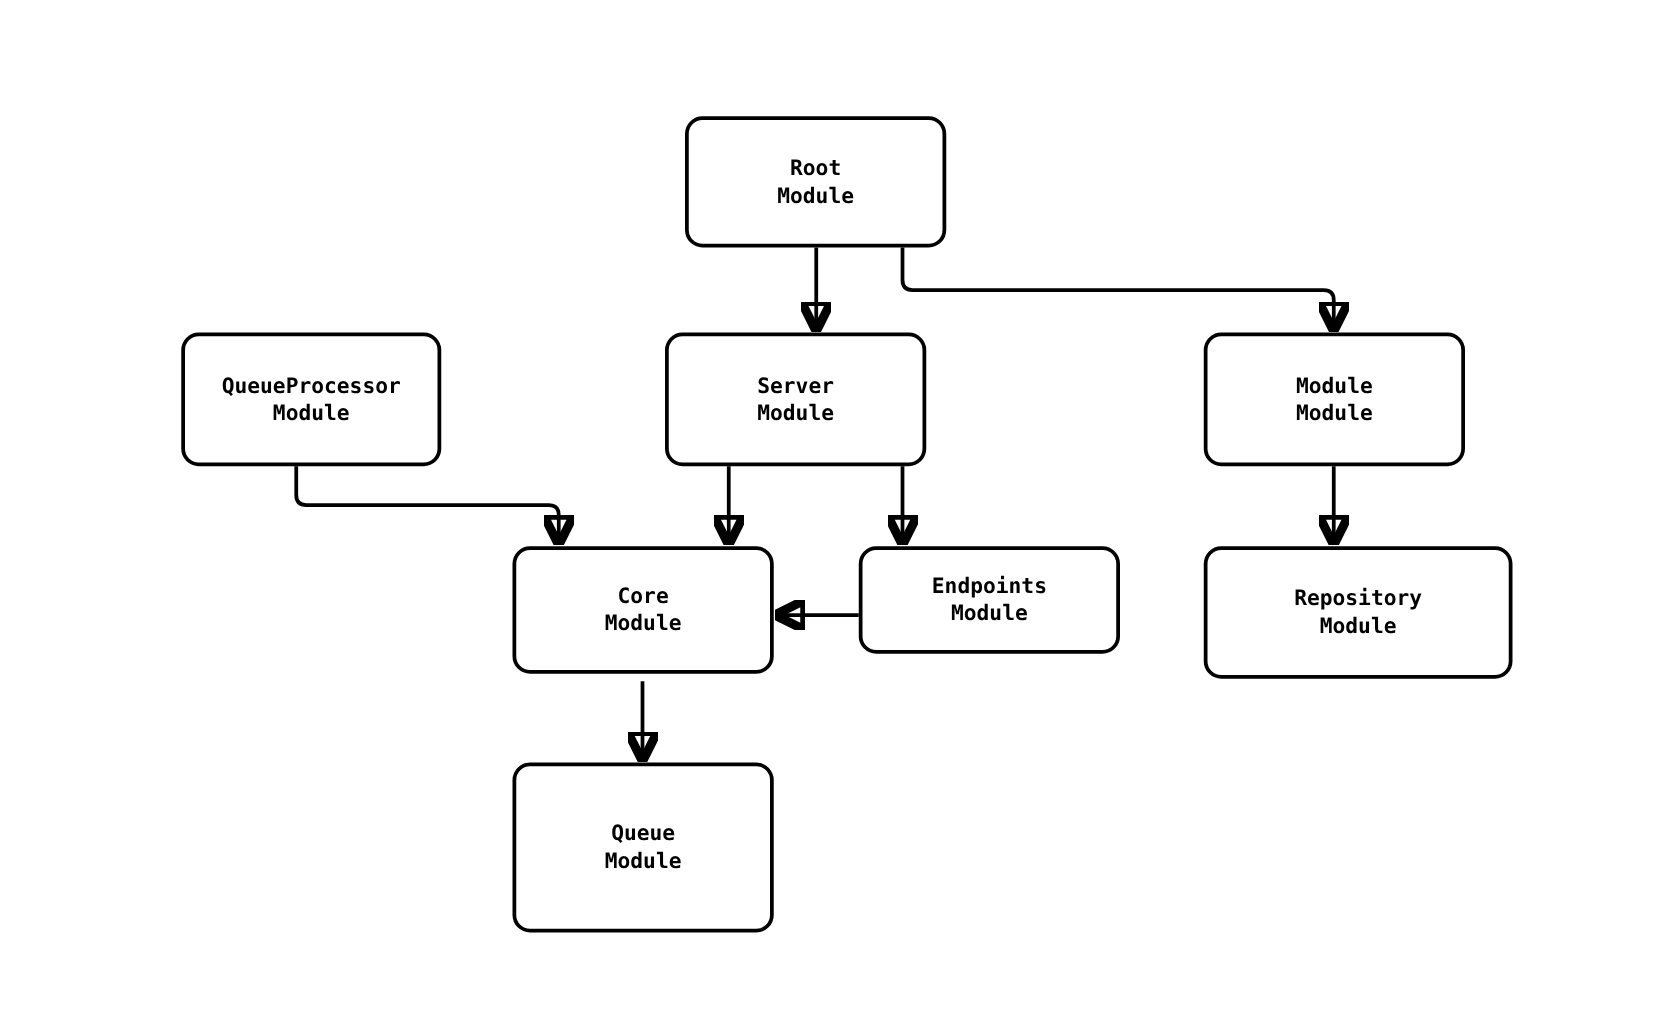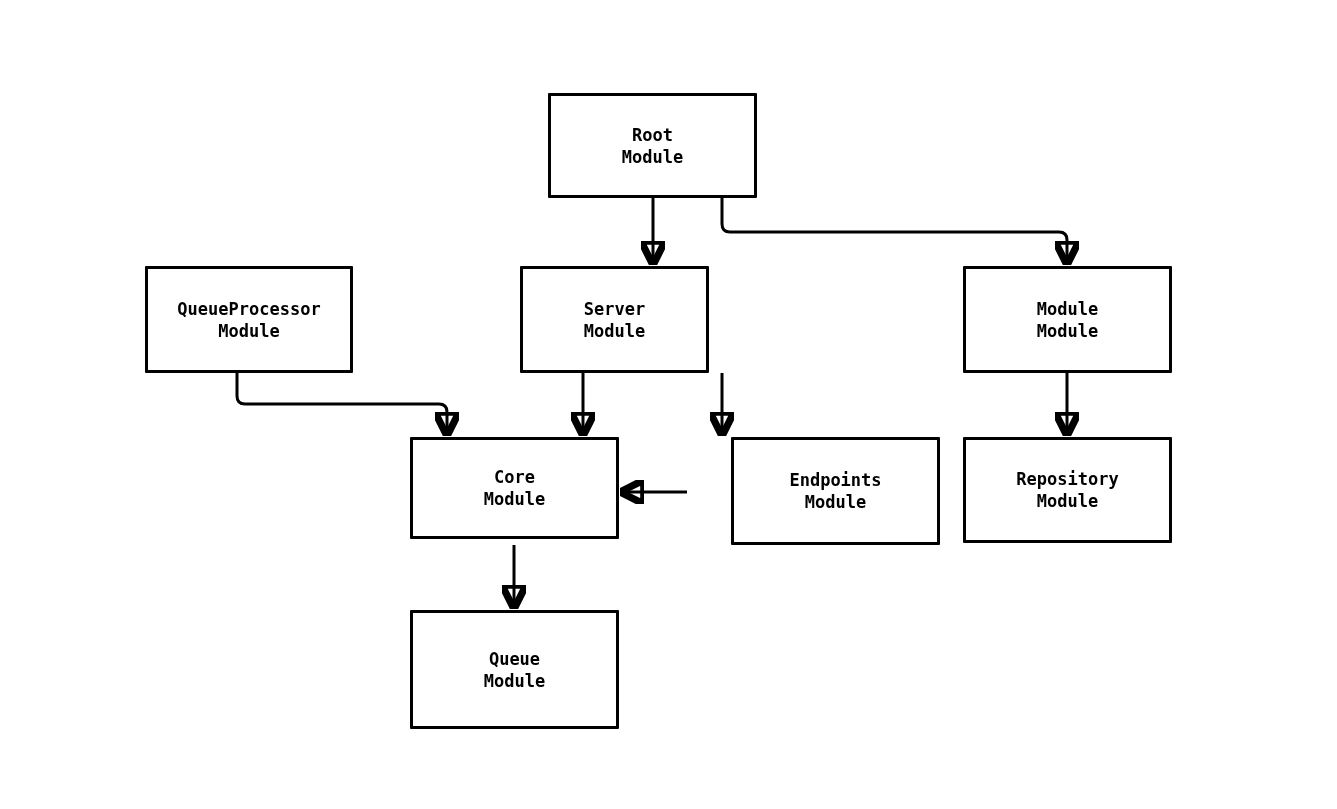--- a/index.html
+++ b/index.html
@@ -26,21 +26,21 @@
     fill: none;
     stroke: #000000;
     stroke-width: 3;
     stroke-linecap: butt;
   }
   .node {
     position: absolute;
     box-sizing: border-box;
     background: #ffffff;
     border: 3px solid #000000;
-    border-radius: 1px;
+    border-radius: 14px;
     display: flex;
     flex-direction: column;
     align-items: center;
     justify-content: center;
     text-align: center;
     font-size: 17px;
     font-weight: bold;
     line-height: 22px;
     color: #000000;
   }
@@ -70,43 +70,43 @@
   <div class="node" style="left:548px; top:93px; width:209px; height:105px;">
     <span>Root</span>
     <span>Module</span>
   </div>
 
   <div class="node" style="left:133px; top:266px; width:208px; height:107px;margin-left:12px;">
     <span>QueueProcessor</span>
     <span>Module</span>
   </div>
 
-  <div class="node" style="left:520px; top:266px; width:189px; height:107px;">
+  <div class="node" style="left:532px; top:266px; width:209px; height:107px;">
     <span>Server</span>
     <span>Module</span>
   </div>
 
   <div class="node" style="left:963px; top:266px; width:209px; height:107px;">
     <span>Module</span>
     <span>Module</span>
   </div>
 
   <div class="node" style="left:410px; top:437px; width:209px; height:102px;">
     <span>Core</span>
     <span>Module</span>
   </div>
 
-  <div class="node" style="left:687px; top:437px; width:209px; height:108px;margin-left:44px;">
+  <div class="node" style="left:687px; top:437px; width:209px; height:86px;">
     <span>Endpoints</span>
     <span>Module</span>
   </div>
 
-  <div class="node" style="left:963px; top:437px; width:209px; height:106px;">
+  <div class="node" style="left:963px; top:437px; width:247px; height:106px;">
     <span>Repository</span>
     <span>Module</span>
   </div>
 
-  <div class="node" style="left:410px; top:610px; width:209px; height:119px;">
+  <div class="node" style="left:410px; top:610px; width:209px; height:136px;">
     <span>Queue</span>
     <span>Module</span>
   </div>
 
 </div>
 
 </body></html>

